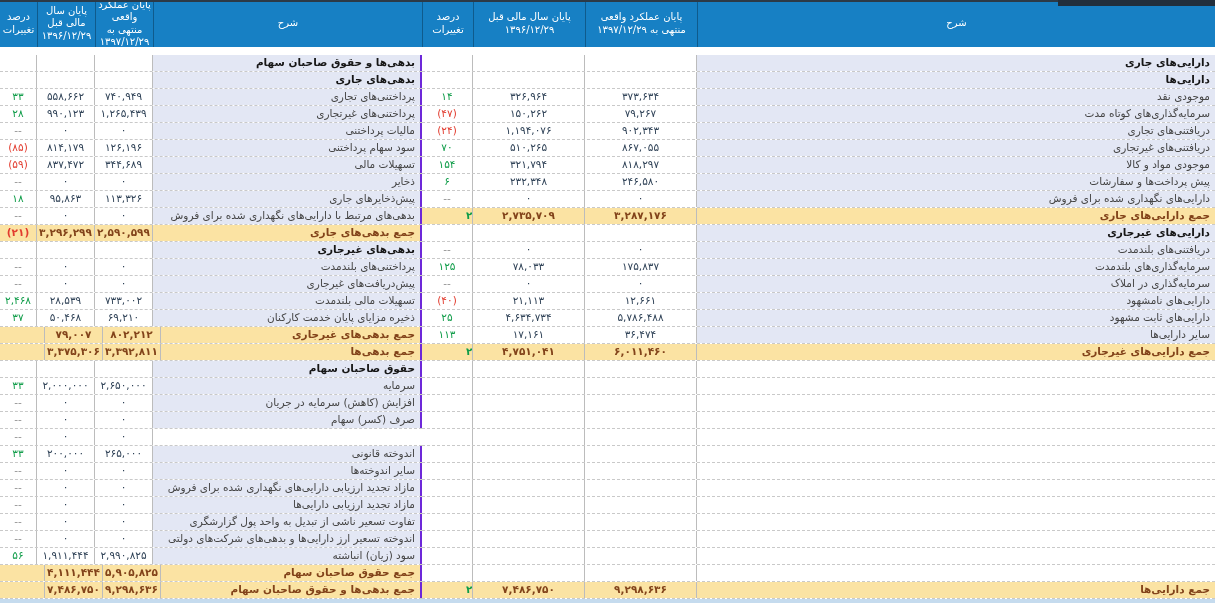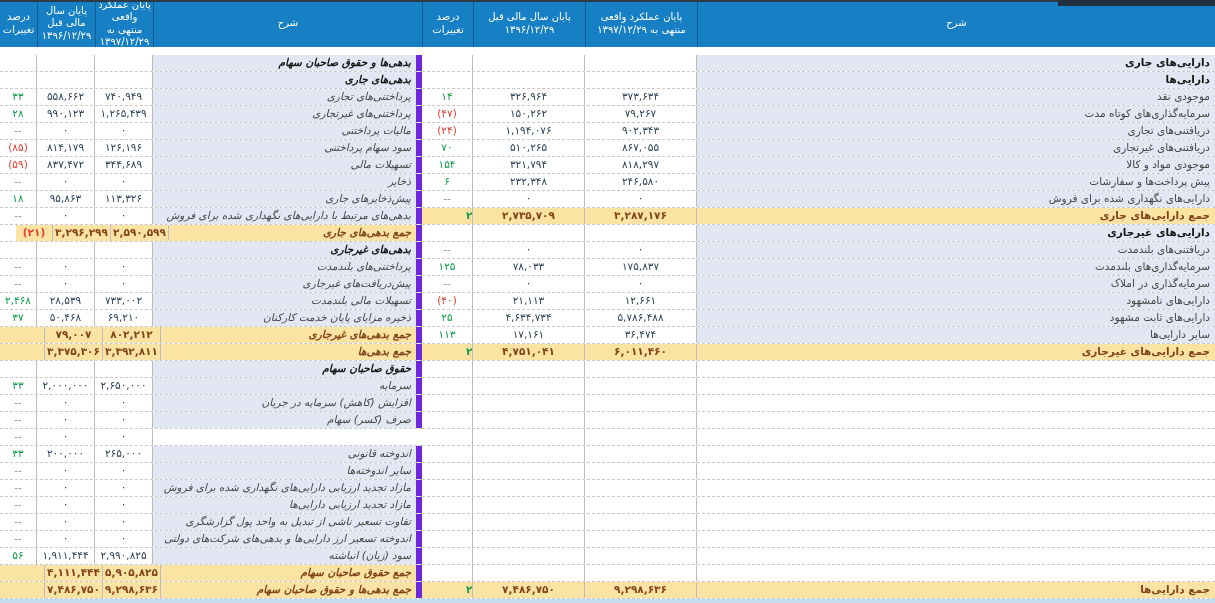--- a/index.html
+++ b/index.html
@@ -24,40 +24,40 @@
   #tbl-assets .thead .th:first-child{border-left:1px solid rgba(10,60,95,0.55);}
 
   .gap{height:8px;background:#fff;}
 
   .row{
     display:flex;height:17px;box-sizing:border-box;
     border-bottom:1px dashed #c9c9c9;font-size:10.5px;line-height:15px;
   }
   .cell{box-sizing:border-box;overflow:hidden;white-space:nowrap;}
   .cell:not(.label){border-right:1px solid #bcbcbc;}
-  #tbl-liab .cell.label{border-right:6px solid #6d28d9;font-style:italic;}
+  #tbl-liab .cell.label{border-right:2px solid #6d28d9;}
   .cell.num{text-align:center;color:#2e4156;direction:ltr;}
   .cell.pct{text-align:center;direction:ltr;}
   .cell.label{text-align:right;direction:rtl;padding:0 5px;color:#454545;background:#e3e7f4;}
 
   
   .w-pct-l{width:37px;}  .w-val-l{width:58px;}  .w-desc-l{flex:1;}
   .w-pct-r{width:51px;}  .w-val-r{width:112px;} .w-desc-r{flex:1;}
 
   .row.section .label{font-weight:bold;color:#161616;}
   .row.blank .label{background:#fff;}
 
   .row.total .cell{background:#fbe3a3;color:#82431a;font-weight:bold;}
   .row.total .cell.label{color:#82431a;}
 
   .cell.pct.green{color:#0e9c48;}
   .cell.pct.red{color:#e23b2e;}
   .cell.pct.dash{color:#8f8f8f;}
   .row.total .cell.pct.green{color:#0e9c48;padding-left:44px;}
-  .row.total .cell.pct.red{color:#e23b2e;margin-left:16px;}
+  .row.total .cell.pct.red{color:#e23b2e;}
 </style>
 </head>
 <body>
 
 <div class="topline"></div>
 <div class="topbar-right"></div>
 
 <div class="tbl" id="tbl-liab">
   <div class="thead">
     <div class="th w-pct-l">درصد تغییرات</div>

